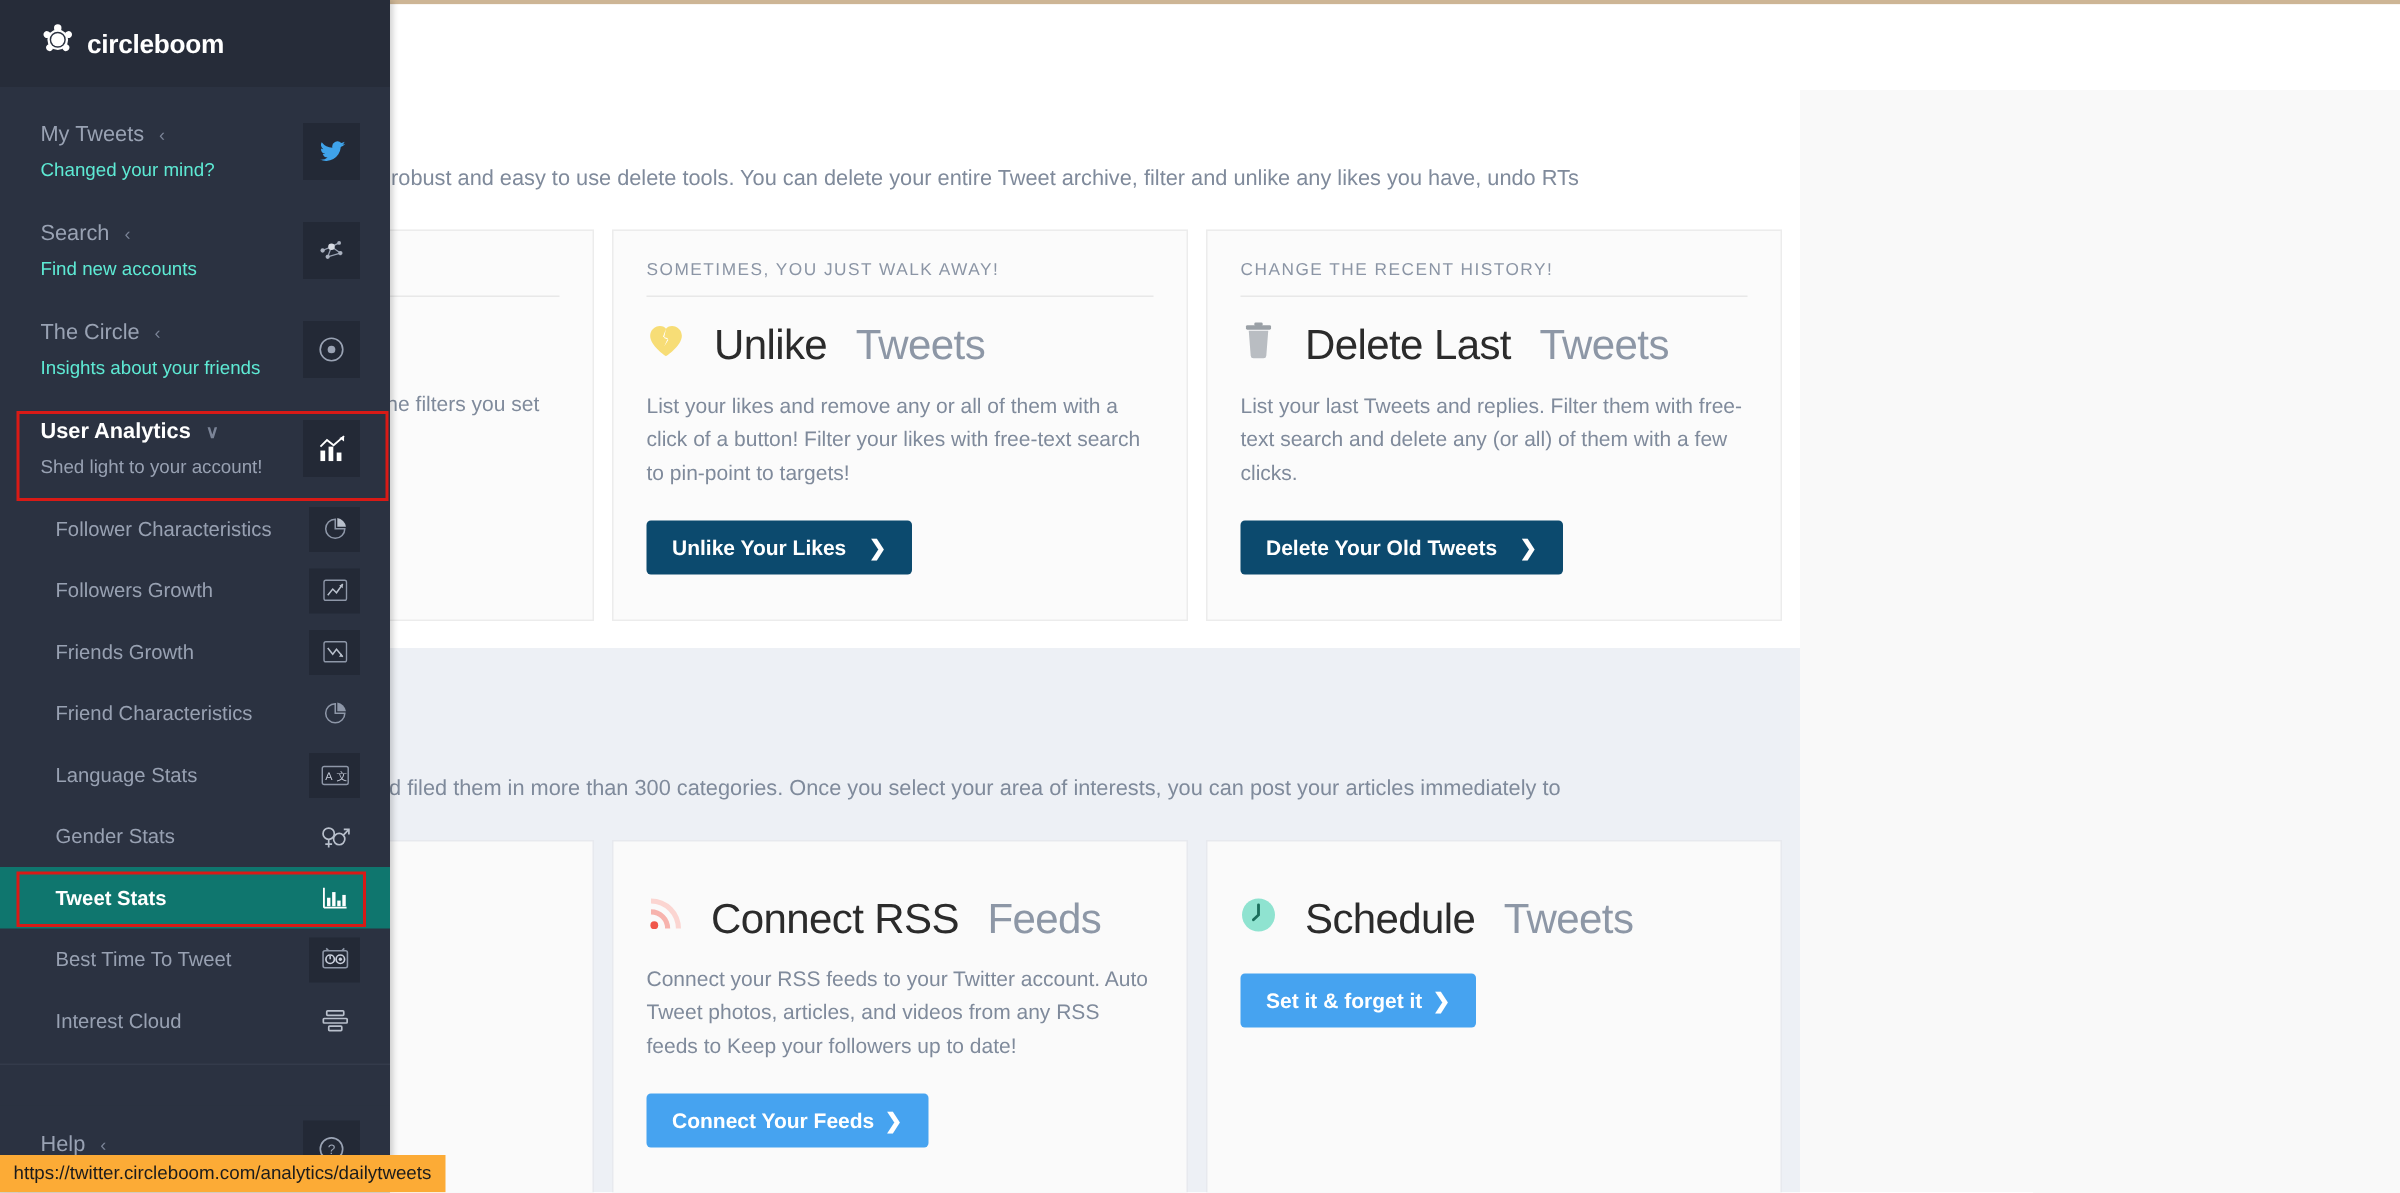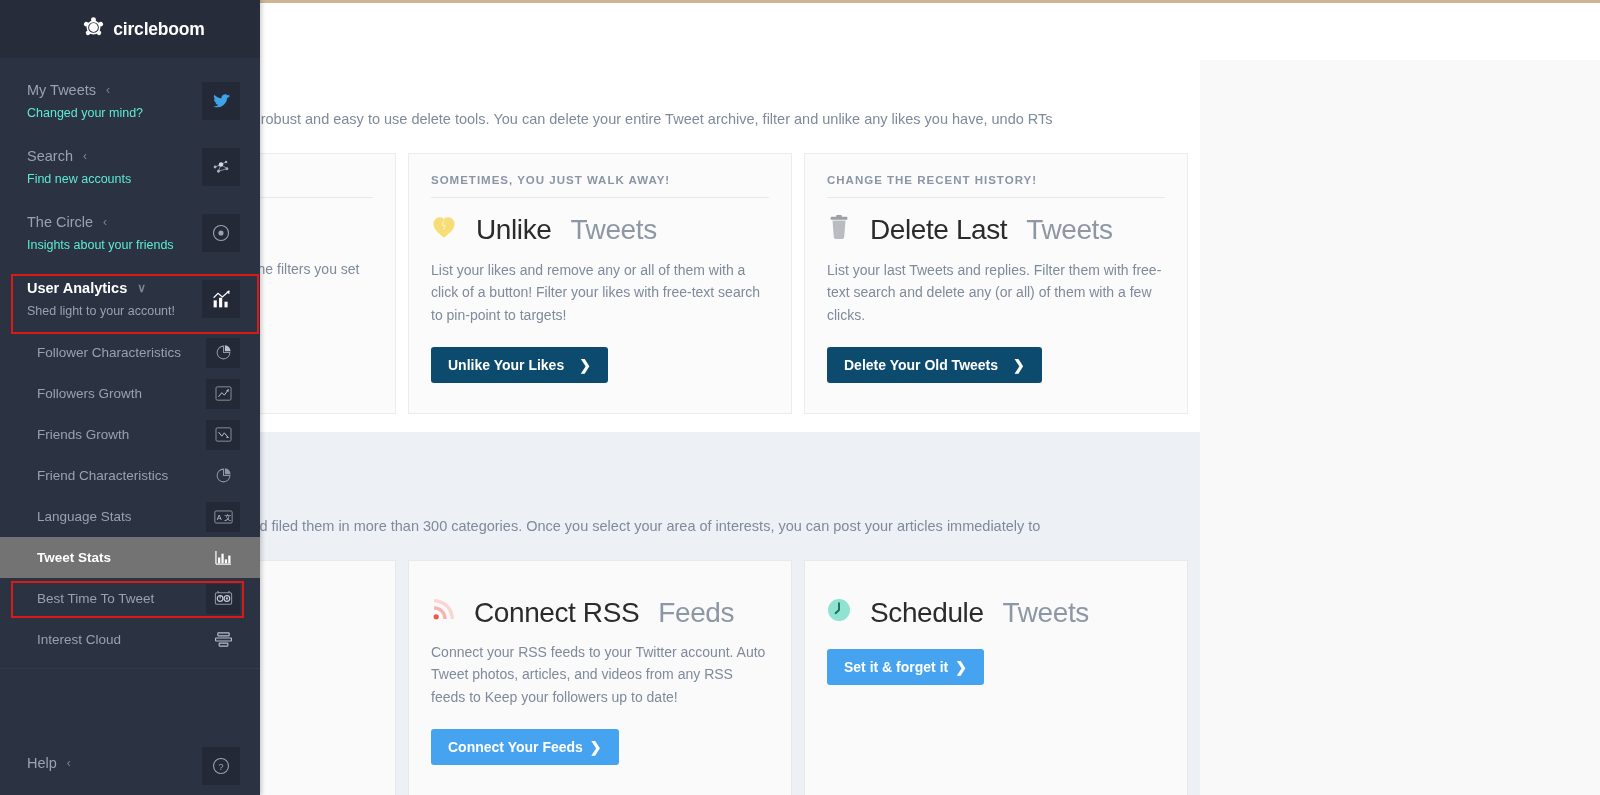--- a/index.html
+++ b/index.html
@@ -59,21 +59,21 @@
     flex: 1 1 0;
     background: #fbfbfb;
     border: 1px solid #ececec;
     padding: 20px 22px 30px 22px;
     min-height: 215px;
   }
   .section-b .card { border: 1px solid #e7e9ee; background: #fafafa; min-height: 196px; }
 
   .kicker {
     font-size: 11.5px; letter-spacing: 1.0px; color: #8b95a5;
-    text-transform: uppercase; font-weight: 700;
+    text-transform: uppercase; font-weight: 400;
     padding-bottom: 11px;
     border-bottom: 1px solid #e8e8e8;
   }
   .card-title {
     margin-top: 16px;
     font-size: 28px; font-weight: 400; color: #2b2b2b;
     letter-spacing: -0.4px;
     display: flex; align-items: center; gap: 19px;
     white-space: nowrap;
   }
@@ -103,21 +103,20 @@
     position: absolute; top: 0; left: 0; width: 260px; height: 795px;
     background: #2b3241;
     z-index: 10;
     box-shadow: 2px 0 4px rgba(0,0,0,0.18);
     overflow: hidden;
   }
   .sb-brand {
     height: 58px; background: #262c39;
     display: flex; align-items: center; gap: 8px;
     padding-left: 27px;
-    justify-content: center;
   }
   .sb-brand-text {
     color: #ffffff; font-size: 17.5px; font-weight: 700; letter-spacing: -0.2px;
   }
   .sb-body { padding-top: 10px; }
 
   .sb-group {
     position: relative;
     padding: 14px 0 14px 27px;
   }
@@ -141,21 +140,21 @@
 
   .sb-group.active .sb-group-main { color: #ffffff; font-weight: 600; }
   .sb-group.active .sb-sub { color: #98a1b2; }
 
   .sb-item {
     position: relative;
     padding: 13px 0 13px 37px;
     color: #98a1b2; font-size: 13.5px;
     display: flex; align-items: center;
   }
-  .sb-item.active { color: #ffffff; font-weight: 600; background: #737373; }
+  .sb-item.active { color: #ffffff; font-weight: 600; background: #0f766e; }
   .sb-item .sb-sq { width: 34px; height: 30px; right: 20px; }
 
   .sb-divider { height: 1px; background: #343b4b; margin: 8px 0 0 0; }
 
   .sb-help {
     position: absolute; bottom: 0; left: 0; width: 260px;
     background: #2b3241; padding: 18px 0 24px 27px;
   }
 
   
@@ -450,20 +449,33 @@
         <span>Language Stats</span>
         <span class="sb-sq">
           <svg width="19" height="14" viewBox="0 0 22 16">
             <rect x="1" y="1" width="20" height="14" rx="1.4" fill="none" stroke="#8e97a8" stroke-width="1.1"></rect>
             <text x="3.3" y="11.6" font-family="Liberation Sans, sans-serif" font-size="8.4" fill="#c8cedb">A</text>
             <text x="12" y="11.6" font-family="Liberation Sans, sans-serif" font-size="8.4" fill="#c8cedb">文</text>
           </svg>
         </span>
       </div>
 
+      <div class="sb-item">
+        <span>Gender Stats</span>
+        <span class="sb-sq noplate">
+          <svg width="21" height="18" viewBox="0 0 24 20">
+            <circle cx="7" cy="7.5" r="4.3" fill="none" stroke="#b9c0cc" stroke-width="1.3"></circle>
+            <line x1="7" y1="11.8" x2="7" y2="18" stroke="#b9c0cc" stroke-width="1.3"></line>
+            <line x1="4.4" y1="15.4" x2="9.6" y2="15.4" stroke="#b9c0cc" stroke-width="1.3"></line>
+            <circle cx="15" cy="11.6" r="4.3" fill="none" stroke="#b9c0cc" stroke-width="1.3"></circle>
+            <line x1="18.2" y1="8.5" x2="22.2" y2="4.4" stroke="#b9c0cc" stroke-width="1.3"></line>
+            <polyline points="18.5,4.2 22.4,4.2 22.4,8.1" fill="none" stroke="#b9c0cc" stroke-width="1.3"></polyline>
+          </svg>
+        </span>
+      </div>
 
       <div class="sb-item active">
         <span>Tweet Stats</span>
         <span class="sb-sq noplate">
           <svg width="19" height="17" viewBox="0 0 20 18">
             <line x1="2" y1="2" x2="2" y2="16" stroke="#ffffff" stroke-width="1.3"></line>
             <line x1="2" y1="16" x2="18" y2="16" stroke="#ffffff" stroke-width="1.3"></line>
             <rect x="4.2" y="9" width="2.4" height="6" fill="#ffffff"></rect>
             <rect x="7.8" y="5" width="2.4" height="10" fill="#ffffff"></rect>
             <rect x="11.4" y="11" width="2.4" height="4" fill="#ffffff"></rect>
@@ -512,14 +524,15 @@
           <text x="11" y="15" text-anchor="middle" font-family="Liberation Sans, sans-serif" font-size="10" fill="#9aa3b4">?</text>
         </svg>
       </div>
     </div>
 
   </div>
 
   <div class="redbox" style="left:11px; top:274px; width:248px; height:60px;"></div>
   <div class="redbox" style="left:11px; top:581px; width:233px; height:37px;"></div>
 
+  <div class="statusbar">https://twitter.circleboom.com/analytics/dailytweets</div>
 
 </div>
 
 </body></html>

